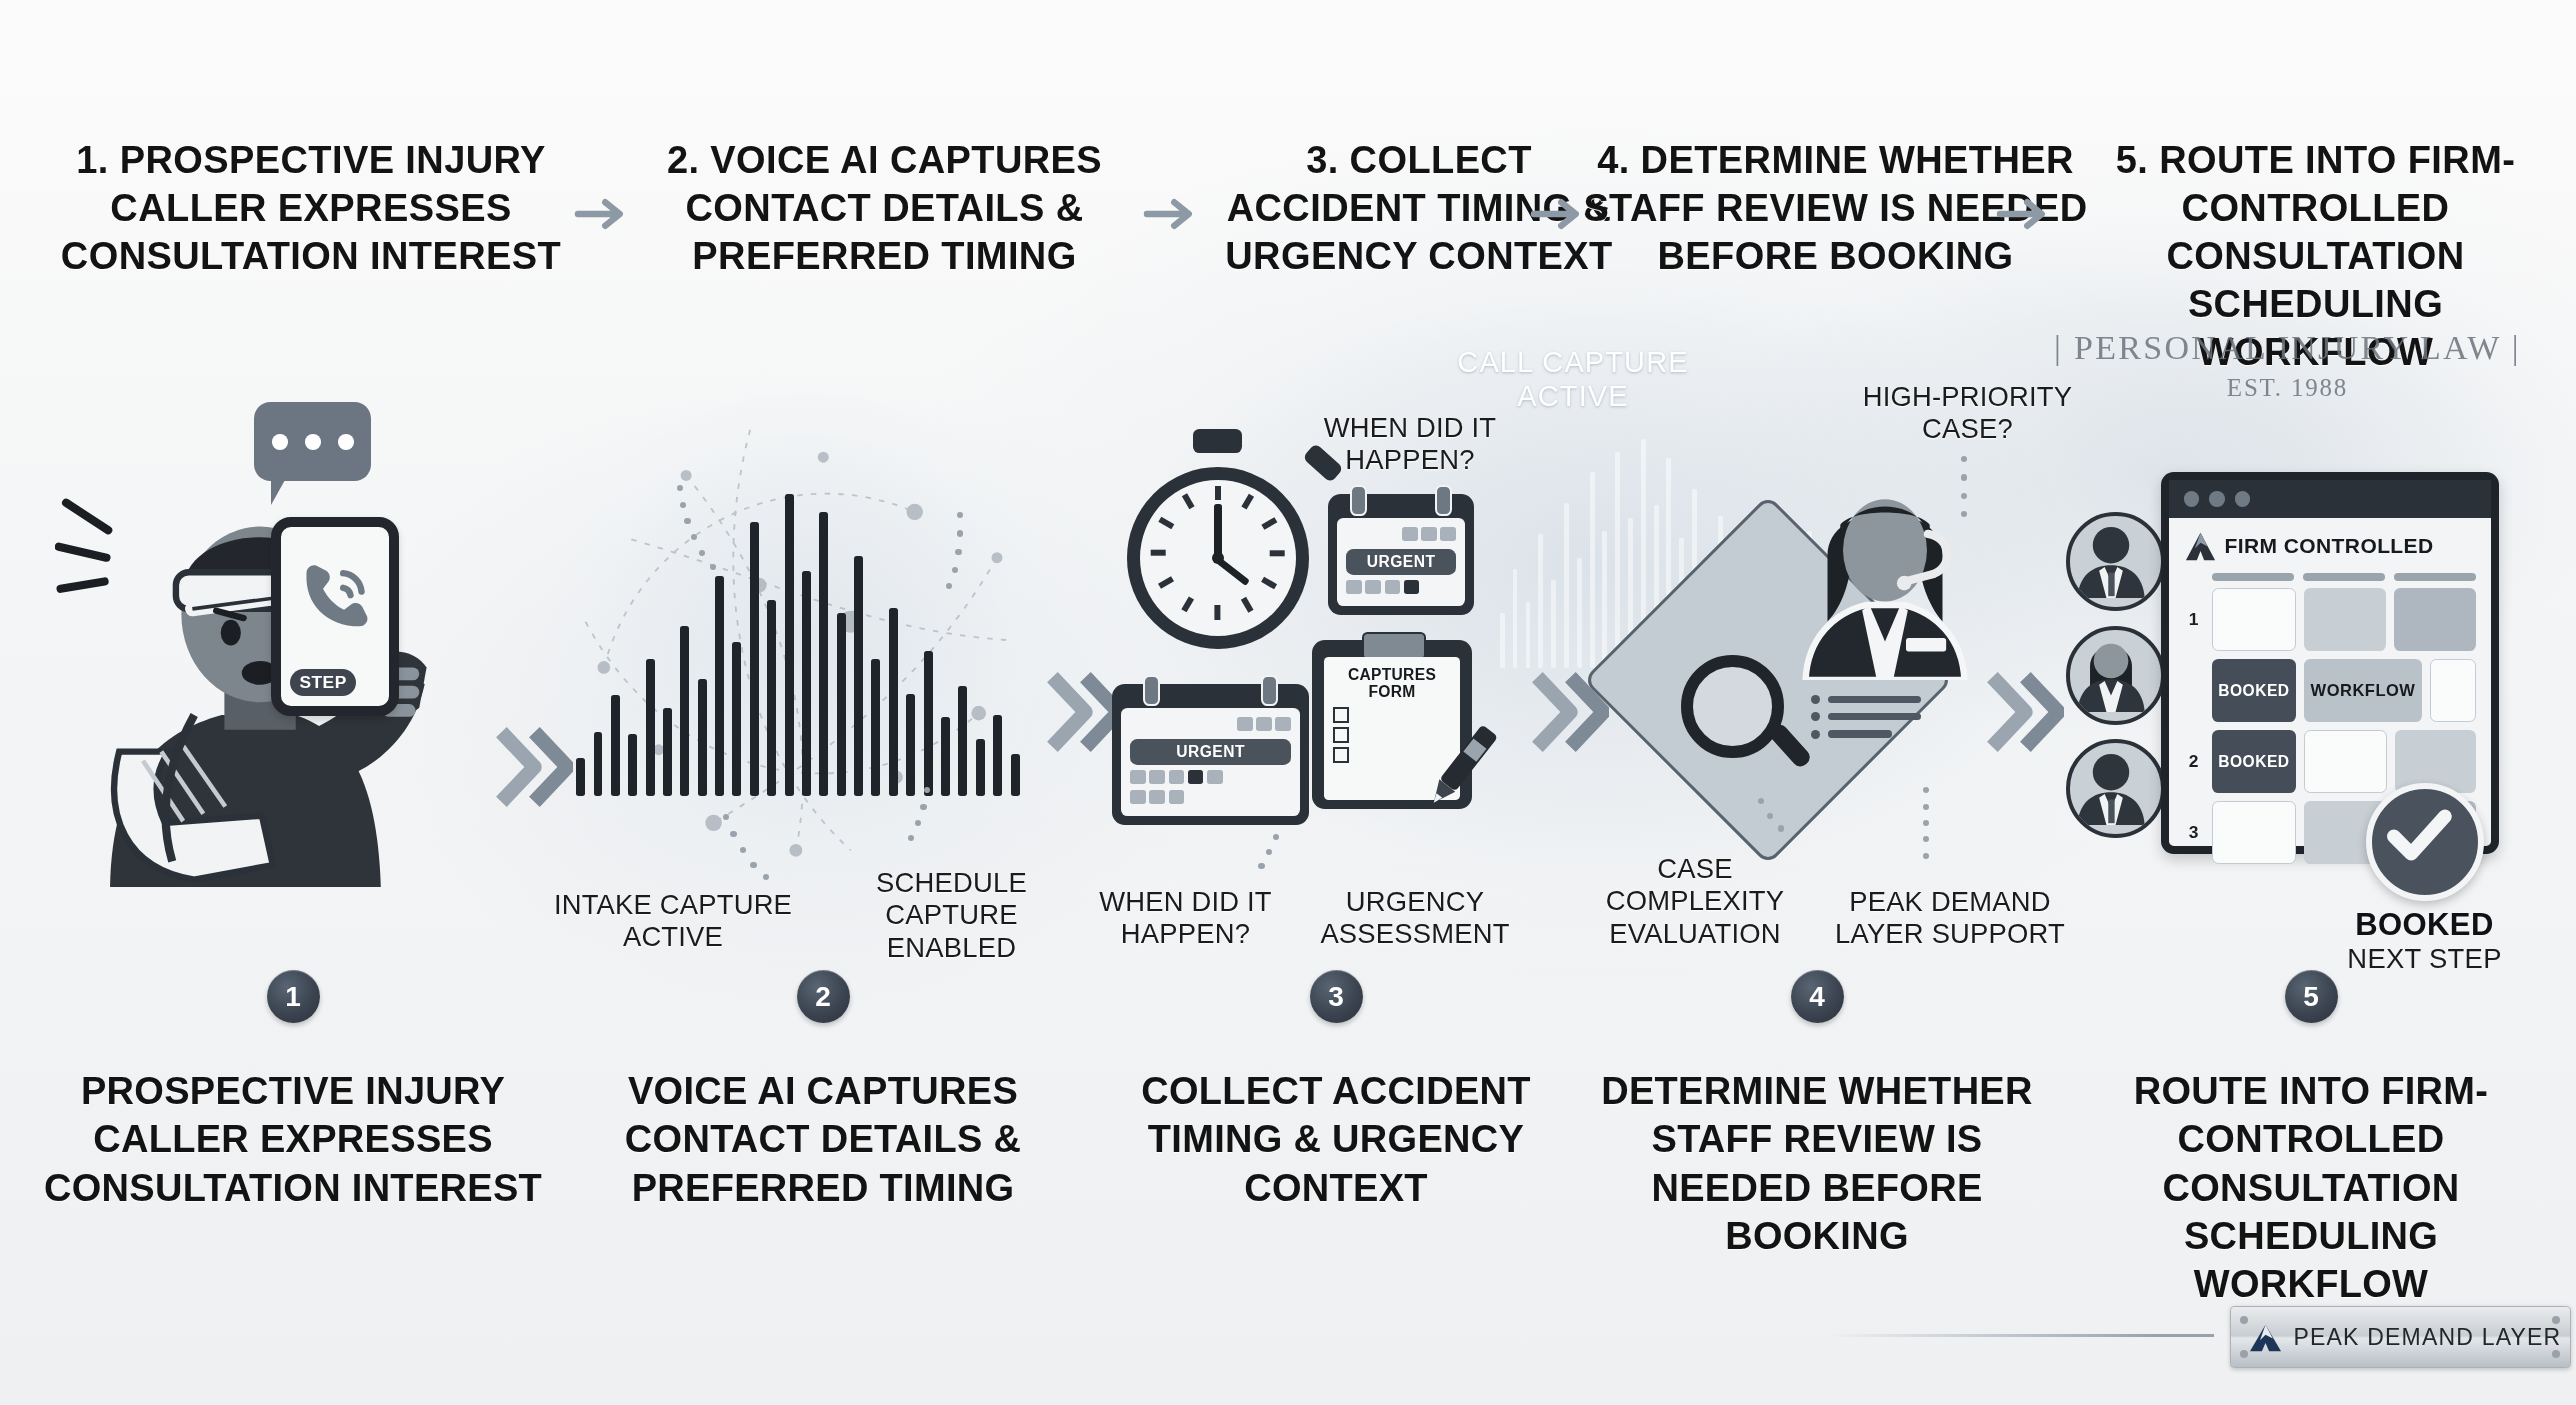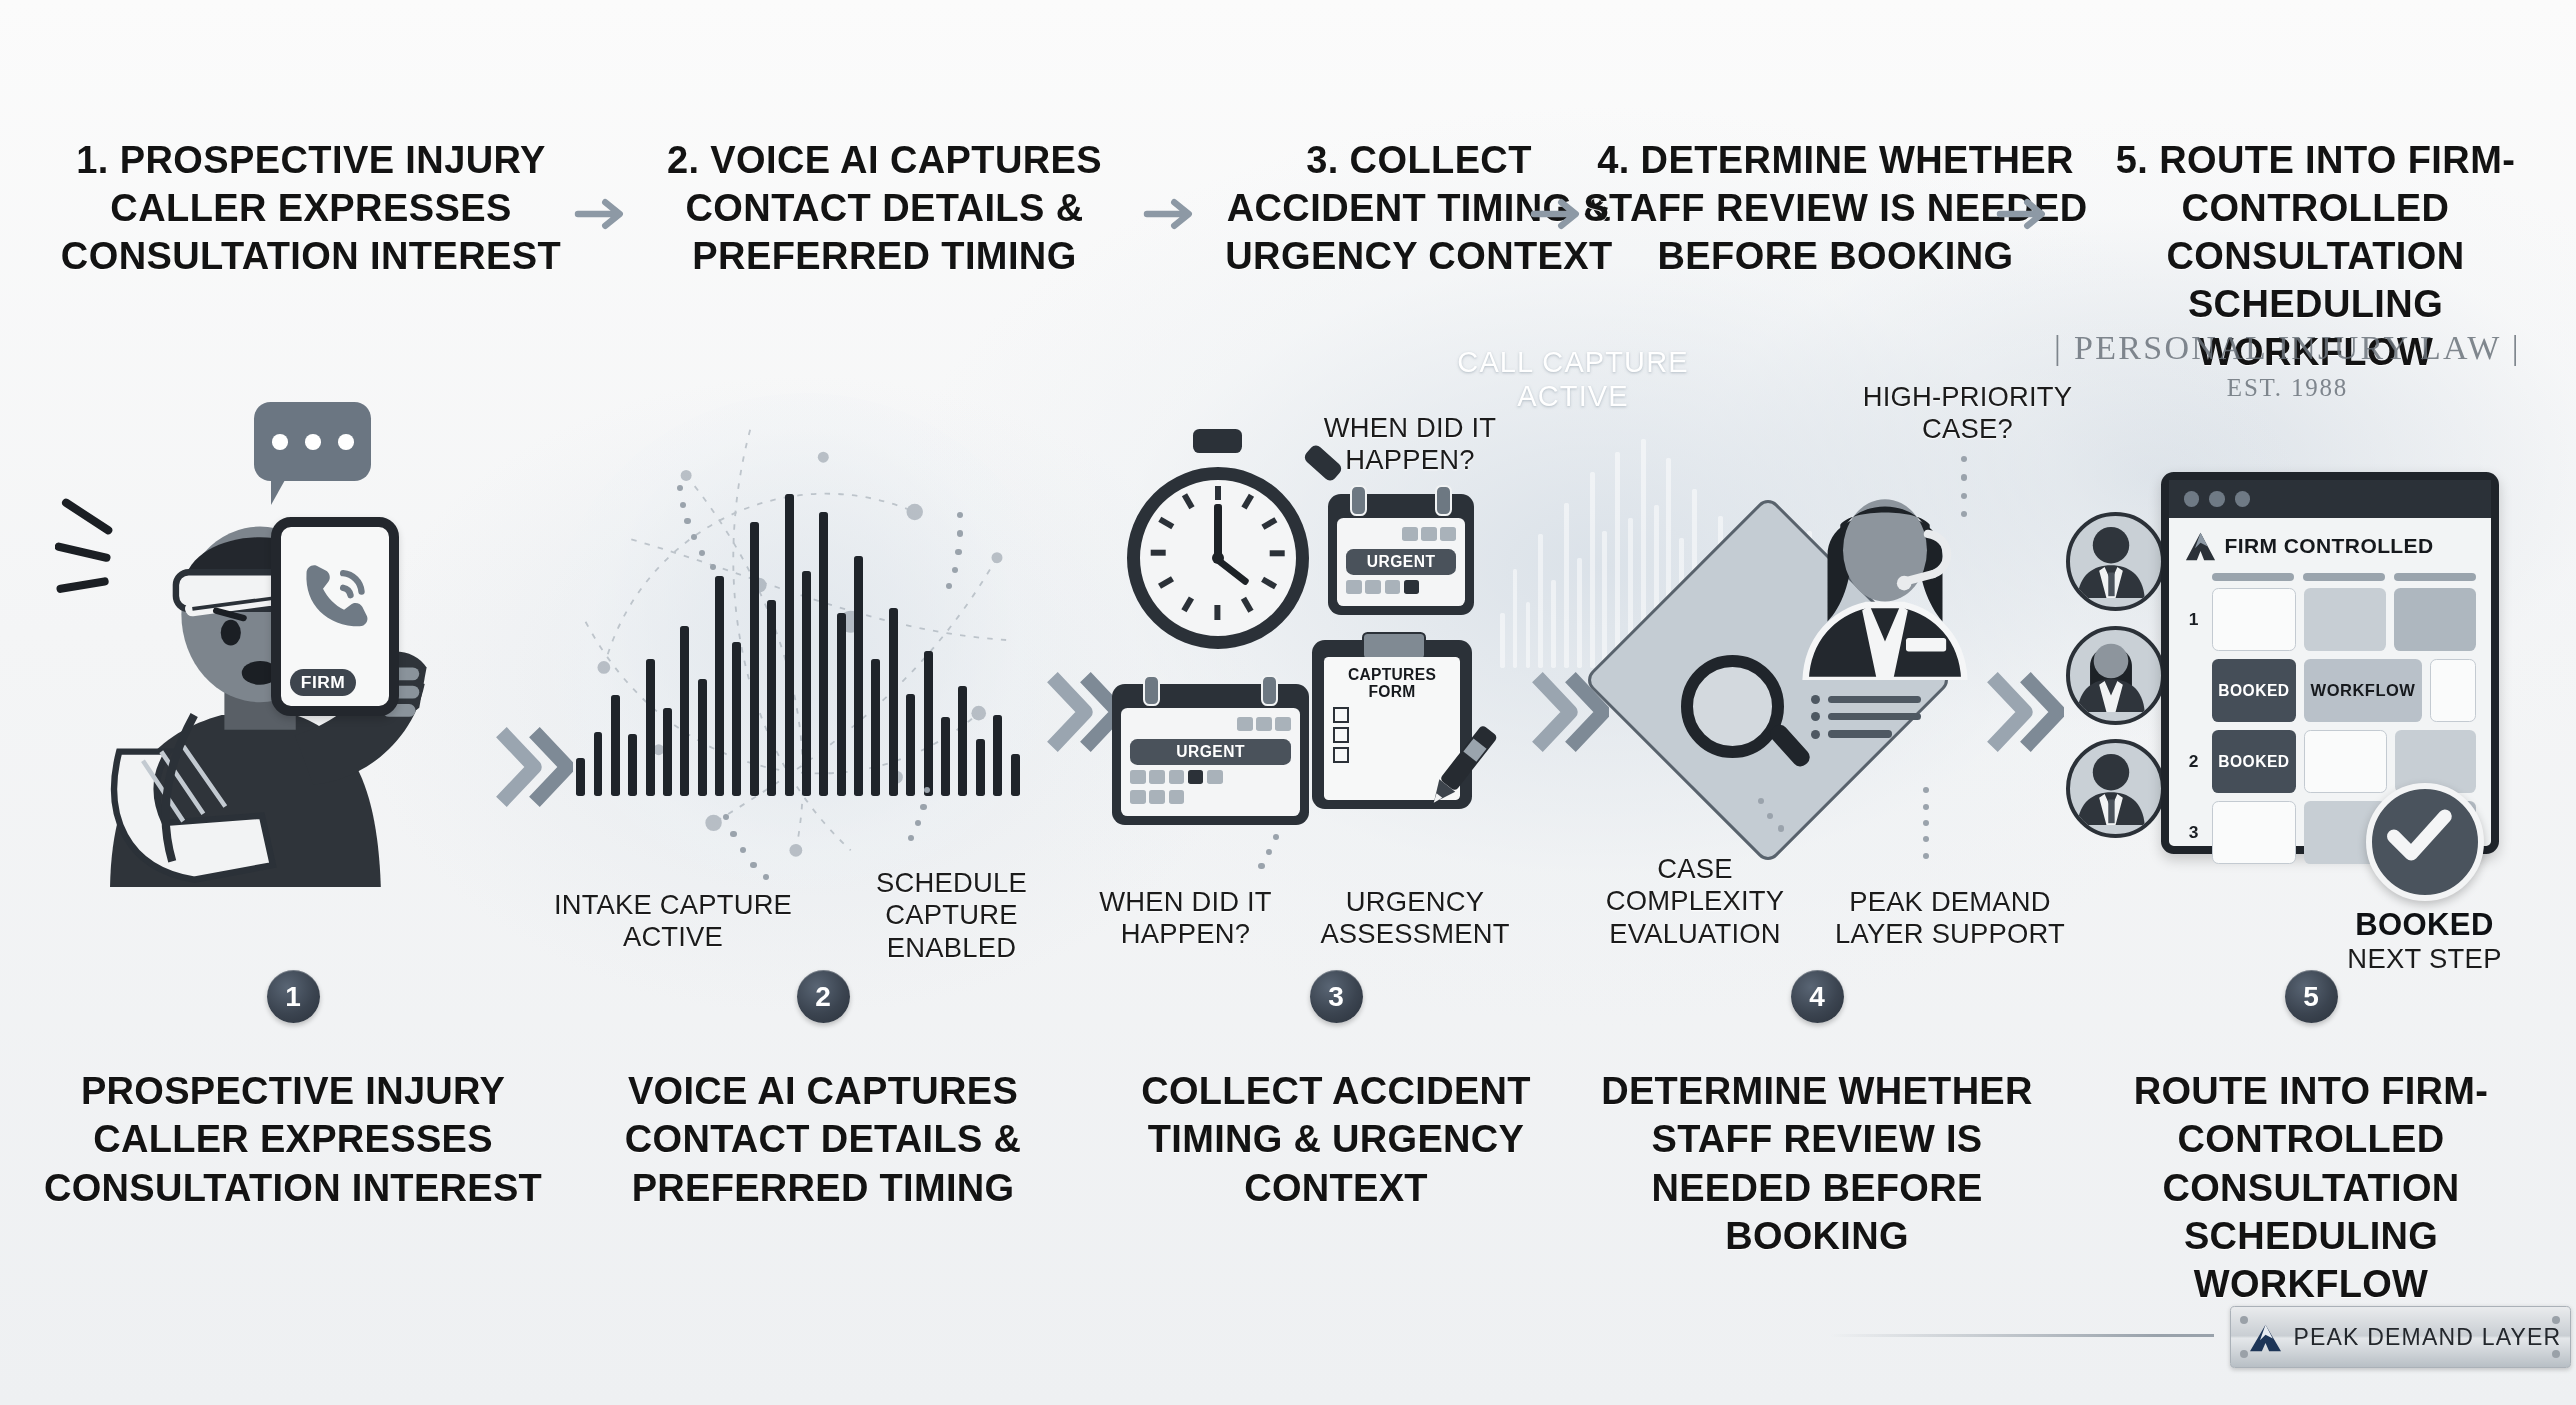--- a/index.html
+++ b/index.html
@@ -219,21 +219,21 @@
         <i style="left:84px;"></i>
     </div>
 
     
     <div class="phone">
       <svg width="88" height="88" viewBox="0 0 96 96" style="position:absolute;left:9.1px;top:25.6px;">
         <path d="M18 22 c0 -6 6 -10 11 -8 l10 5 c4 2 6 8 3 12 l-6 8 c5 10 13 18 23 23 l8 -6 c4 -3 10 -1 12 3 l5 10 c2 5 -2 11 -8 11 C40 80 16 56 18 22 Z" fill="#6f7a85"></path>
         <path d="M58 22 a22 22 0 0 1 20 20" stroke="#6f7a85" stroke-width="7" fill="none" stroke-linecap="round"></path>
         <path d="M58 38 a10 10 0 0 1 8 8" stroke="#6f7a85" stroke-width="7" fill="none" stroke-linecap="round"></path>
       </svg>
-      <div class="callbtn">FIRM</div>
+      <div class="callbtn">STEP</div>
     </div>
   </div>
 
   <div class="chev" style="left:494px;top:723px;">
     <svg viewBox="0 0 86 96">
         <path d="M8 10 L44 48 L8 86" fill="none" stroke="#9aa5b0" stroke-width="16" stroke-linejoin="round"></path>
         <path d="M44 10 L80 48 L44 86" fill="none" stroke="#7e8a96" stroke-width="16" stroke-linejoin="round"></path>
       </svg>
   </div>
 

